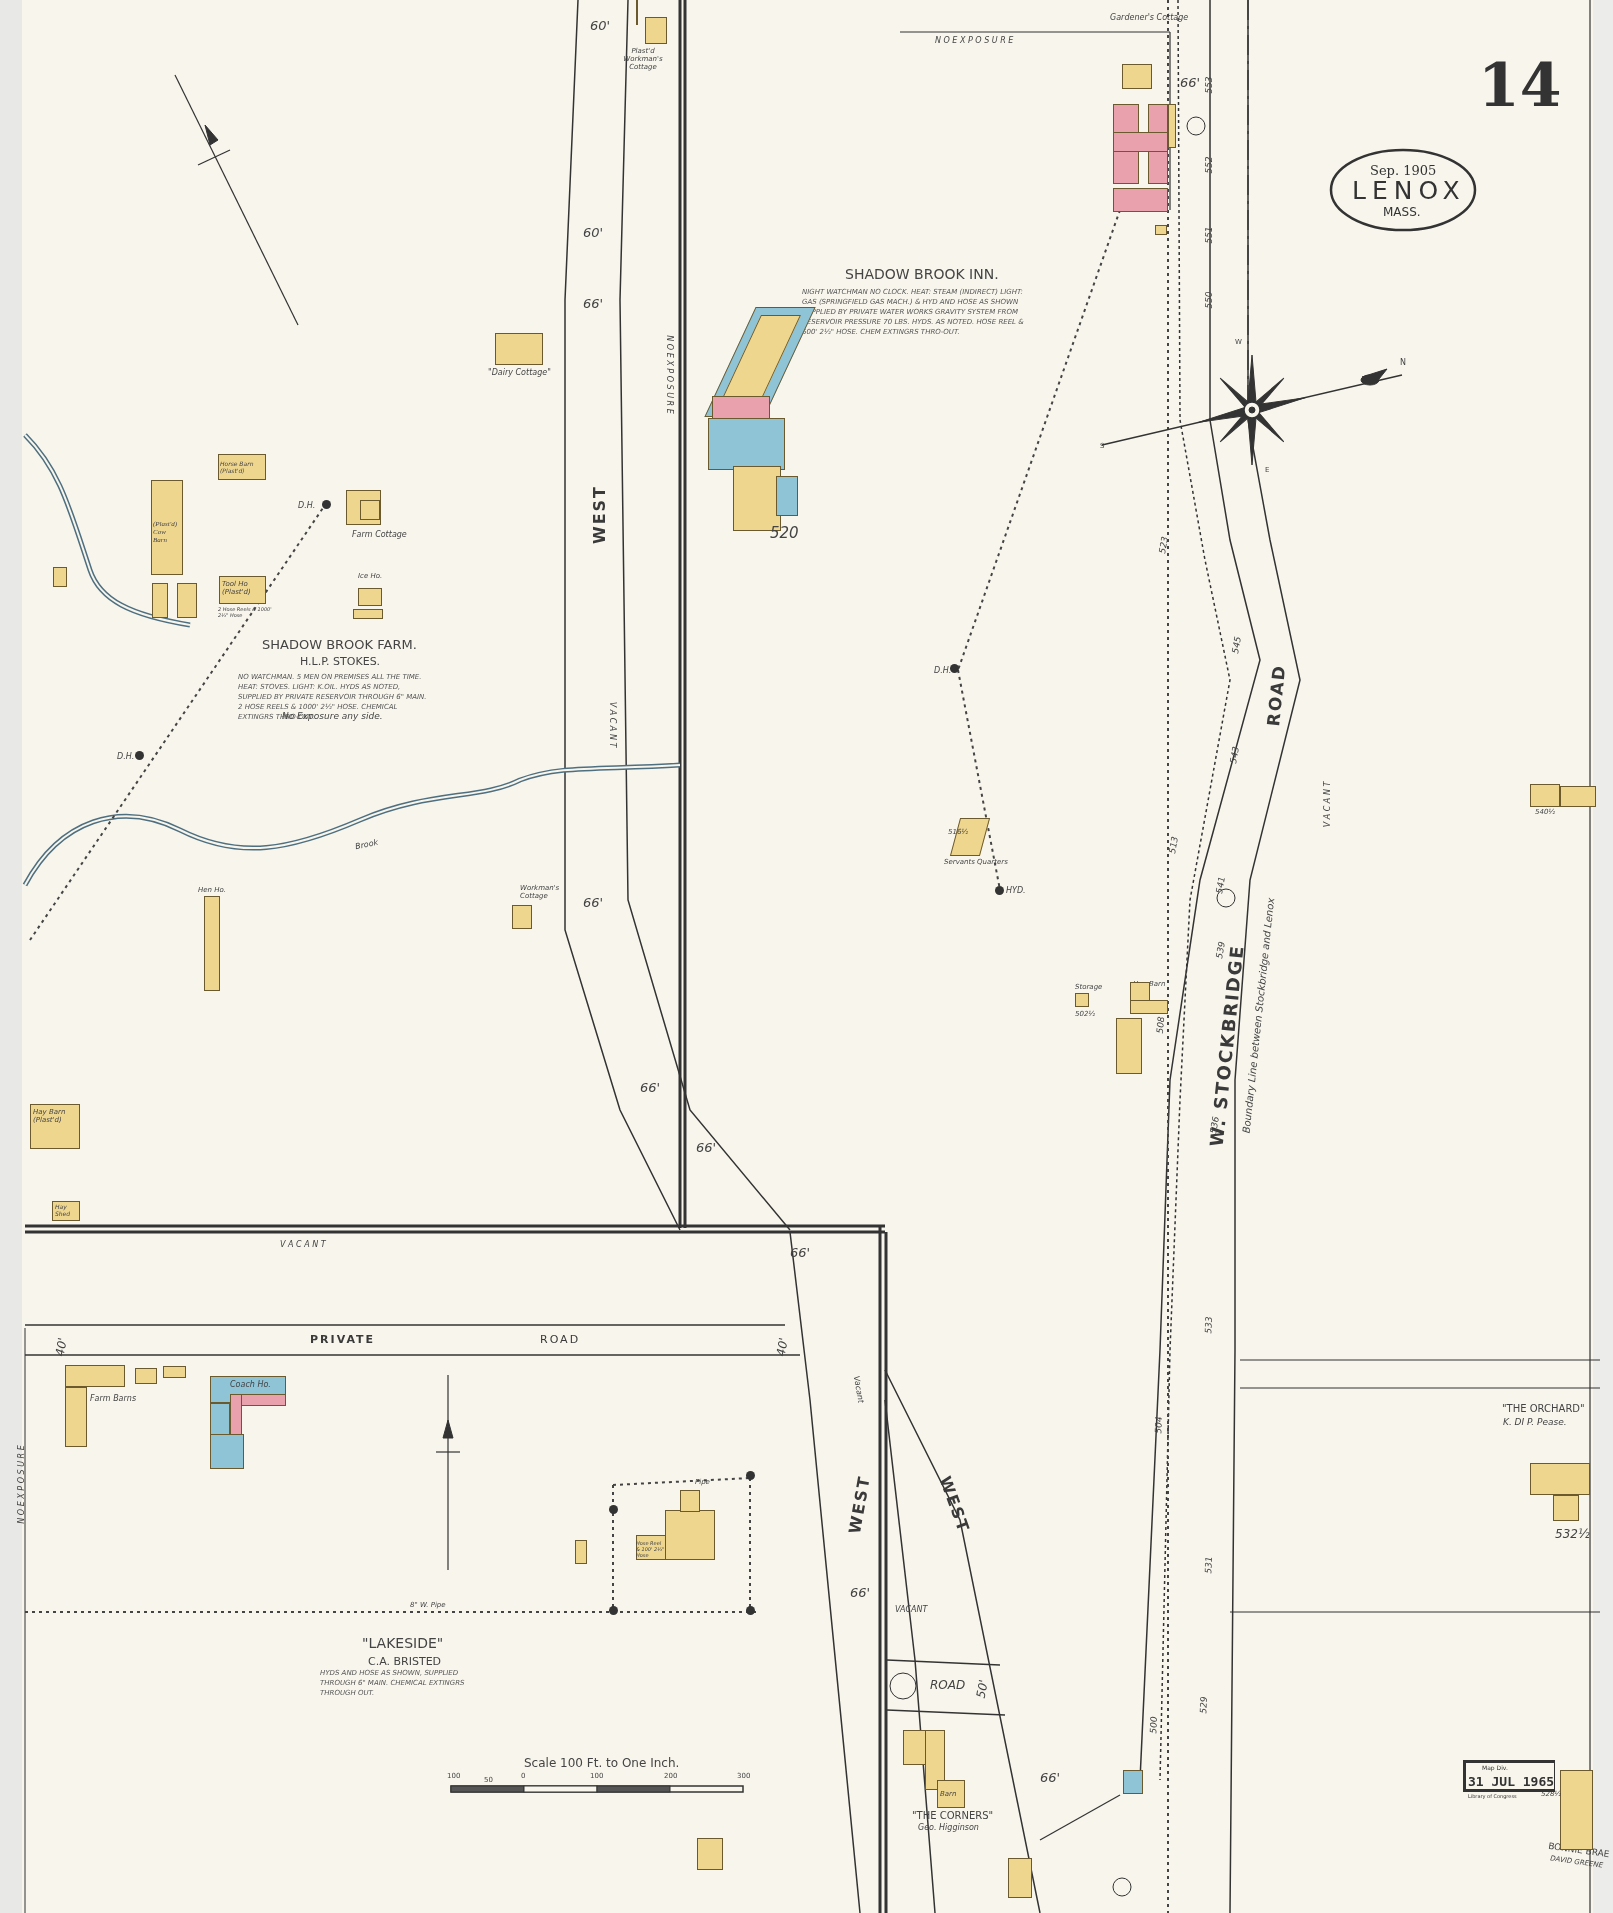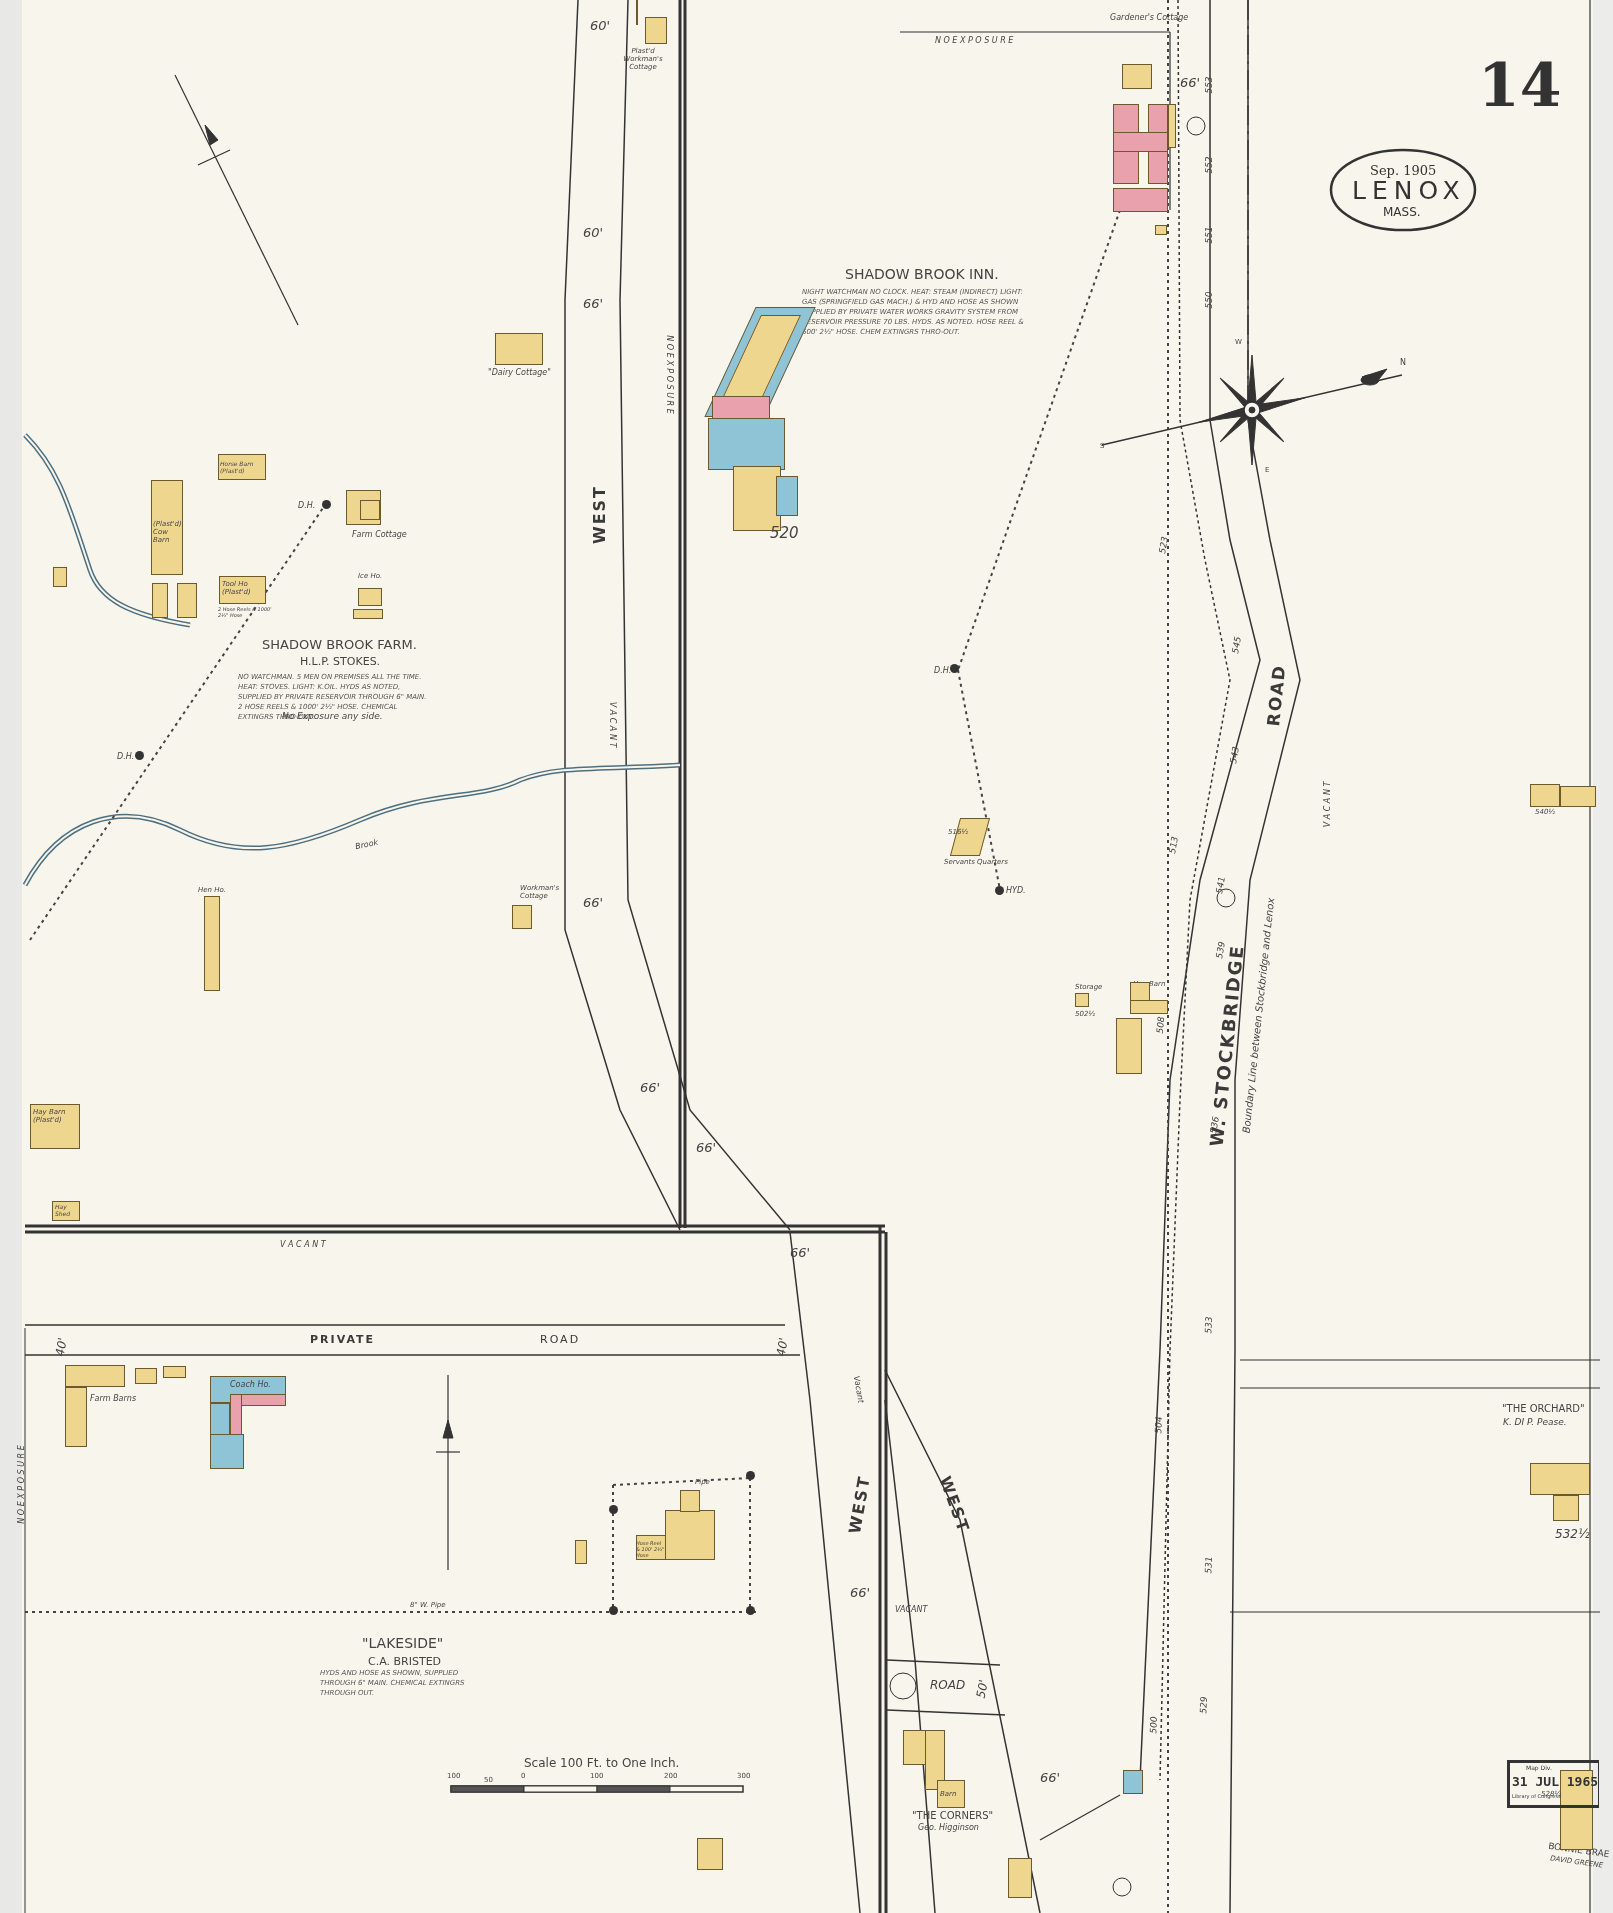--- a/index.html
+++ b/index.html
@@ -199,21 +199,21 @@
 <div class="bld frame" style="left:1168px;top:104px;width:8px;height:44px;"></div>
 <div class="bld frame" style="left:1155px;top:225px;width:12px;height:10px;"></div>
 
 <div class="lbl" style="left:623px;top:47px;font-size:7px;width:40px;white-space:normal;text-align:center;">Plast'd Workman's Cottage</div>
 <div class="bld frame" style="left:645px;top:17px;width:22px;height:27px;"></div>
 <div class="bld frame" style="left:495px;top:333px;width:48px;height:32px;"></div>
 <div class="lbl" style="left:488px;top:368px;font-size:8px;">"Dairy Cottage"</div>
 <div class="bld frame" style="left:218px;top:454px;width:48px;height:26px;"></div>
 <div class="lbl" style="left:220px;top:460px;font-size:6px;width:45px;white-space:normal;">Horse Barn (Plast'd)</div>
 <div class="bld frame" style="left:151px;top:480px;width:32px;height:95px;"></div>
-<div class="lbl" style="left:153px;top:520px;font-size:7px;width:28px;white-space:normal;">(Plast'd) Cow Barn</div>
+<div class="lbl" style="left:153px;top:520px;font-size:7px;width:28px;white-space:normal;font-family:Liberation Serif, serif;">(Plast'd) Cow Barn</div>
 <div class="bld frame" style="left:219px;top:576px;width:47px;height:28px;"></div>
 <div class="lbl" style="left:222px;top:580px;font-size:7px;width:40px;white-space:normal;">Tool Ho (Plast'd)</div>
 <div class="lbl" style="left:218px;top:606px;font-size:5px;width:60px;white-space:normal;">2 Hose Reels &amp; 1000' 2½" Hose</div>
 <div class="bld frame" style="left:152px;top:583px;width:16px;height:35px;"></div>
 <div class="bld frame" style="left:177px;top:583px;width:20px;height:35px;"></div>
 <div class="bld frame" style="left:53px;top:567px;width:14px;height:20px;"></div>
 <div class="bld frame" style="left:346px;top:490px;width:35px;height:35px;"></div>
 <div class="bld frame" style="left:360px;top:500px;width:20px;height:20px;"></div>
 <div class="lbl" style="left:352px;top:530px;font-size:8px;">Farm Cottage</div>
 <div class="lbl" style="left:358px;top:572px;font-size:7px;">Ice Ho.</div>
@@ -318,17 +318,17 @@
 <div class="lbl" style="left:1100px;top:442px;font-size:7px;font-style:normal;">S</div>
 
 <div class="lbl" style="left:524px;top:1756px;font-size:12px;font-style:normal;">Scale 100 Ft. to One Inch.</div>
 <div class="lbl" style="left:447px;top:1772px;font-size:7px;font-style:normal;">100</div>
 <div class="lbl" style="left:484px;top:1776px;font-size:7px;font-style:normal;">50</div>
 <div class="lbl" style="left:521px;top:1772px;font-size:7px;font-style:normal;">0</div>
 <div class="lbl" style="left:590px;top:1772px;font-size:7px;font-style:normal;">100</div>
 <div class="lbl" style="left:664px;top:1772px;font-size:7px;font-style:normal;">200</div>
 <div class="lbl" style="left:737px;top:1772px;font-size:7px;font-style:normal;">300</div>
 
-<div style="position:absolute;left:1463px;top:1760px;width:92px;height:48px;border:3px solid #333;border-right-width:1px;box-sizing:border-box;margin-left:44px;">
+<div style="position:absolute;left:1463px;top:1760px;width:92px;height:32px;border:3px solid #333;border-right-width:1px;box-sizing:border-box;">
   <div style="position:absolute;left:16px;top:1px;font-size:6px;font-family:'DejaVu Sans',sans-serif;">Map Div.</div>
   <div style="position:absolute;left:2px;top:11px;font-size:13px;font-weight:bold;font-family:'DejaVu Sans Mono',monospace;white-space:nowrap;">31 JUL 1965</div>
   <div style="position:absolute;left:2px;top:30px;font-size:5px;font-family:'DejaVu Sans',sans-serif;white-space:nowrap;">Library of Congress</div>
 </div>
 
 </body></html>

